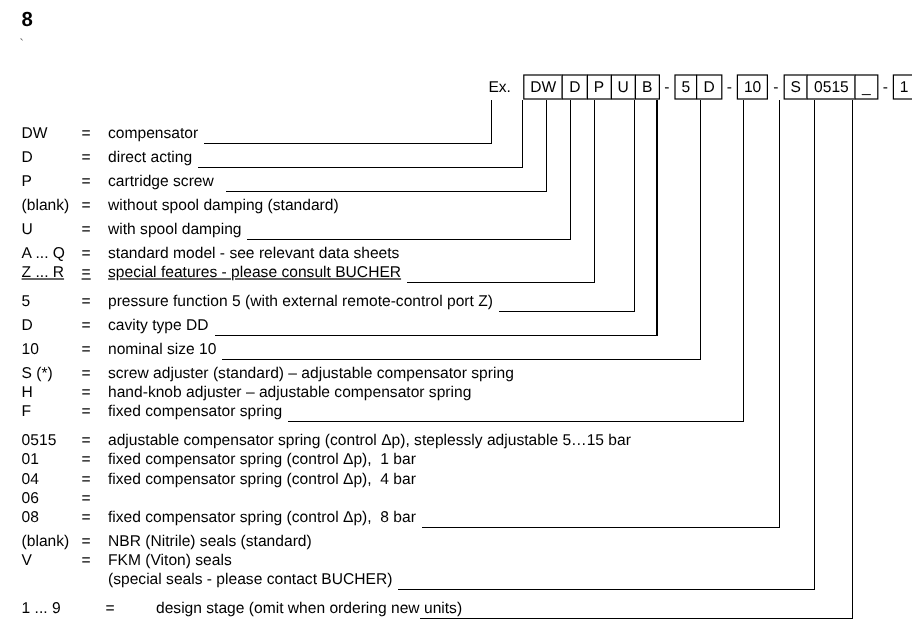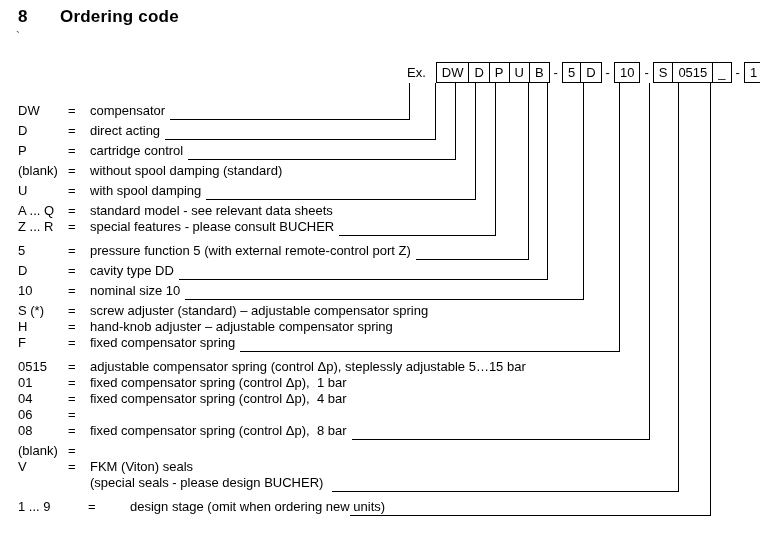--- a/index.html
+++ b/index.html
@@ -23,21 +23,20 @@
   .eq{width:22px;}
   .desc{white-space:pre;text-align:right;}
   svg.overlay{position:absolute;left:0;top:0;pointer-events:none;shape-rendering:crispEdges;}
   svg.overlay polyline{fill:none;stroke:#000;stroke-width:1;}
 </style>
 </head>
 <body>
 
 <div class="page" id="page">
   <span class="title sec-num">8</span>
-  <span class="title title-text">Ordering code</span>
   <span class="stray">`</span>
 
   <div class="example">
     <span class="ex-label">Ex.</span>
     <span class="segs" id="segments">
         <span id="seg-0" class="box">DW</span>
         <span id="seg-1" class="box">D</span>
         <span id="seg-2" class="box">P</span>
         <span id="seg-3" class="box">U</span>
         <span id="seg-4" class="box">B</span>
@@ -62,38 +61,38 @@
         <span class="desc">compensator</span>
       </div>
       <div class="legend-row" id="row-1" style="top: 124px;">
         <span class="code">D</span>
         <span class="eq">=</span>
         <span class="desc">direct acting</span>
       </div>
       <div class="legend-row" id="row-2" style="top: 144px;">
         <span class="code">P</span>
         <span class="eq">=</span>
-        <span class="desc">cartridge control</span>
+        <span class="desc">cartridge screw</span>
       </div>
       <div class="legend-row" id="row-3" style="top: 164px;">
         <span class="code">(blank)</span>
         <span class="eq">=</span>
         <span class="desc">without spool damping (standard)</span>
       </div>
       <div class="legend-row" id="row-4" style="top: 184px;">
         <span class="code">U</span>
         <span class="eq">=</span>
         <span class="desc">with spool damping</span>
       </div>
       <div class="legend-row" id="row-5" style="top: 204px;">
         <span class="code">A ... Q</span>
         <span class="eq">=</span>
         <span class="desc">standard model - see relevant data sheets</span>
       </div>
-      <div class="legend-row" id="row-6" style="top: 220px;">
+      <div class="legend-row" id="row-6" style="top: 220px; text-decoration: underline;">
         <span class="code">Z ... R</span>
         <span class="eq">=</span>
         <span class="desc">special features - please consult BUCHER</span>
       </div>
       <div class="legend-row" id="row-7" style="top: 244px;">
         <span class="code">5</span>
         <span class="eq">=</span>
         <span class="desc">pressure function 5 (with external remote-control port Z)</span>
       </div>
       <div class="legend-row" id="row-8" style="top: 264px;">
@@ -141,30 +140,31 @@
         <span class="eq">=</span>
       </div>
       <div class="legend-row" id="row-17" style="top: 424px;">
         <span class="code">08</span>
         <span class="eq">=</span>
         <span class="desc">fixed compensator spring (control Δp),  8 bar</span>
       </div>
       <div class="legend-row" id="row-18" style="top: 444px;">
         <span class="code">(blank)</span>
         <span class="eq">=</span>
+        <span class="desc">NBR (Nitrile) seals (standard)</span>
       </div>
       <div class="legend-row" id="row-19" style="top: 460px;">
         <span class="code">V</span>
         <span class="eq">=</span>
         <span class="desc">FKM (Viton) seals</span>
       </div>
       <div class="legend-row" id="row-20" style="top: 476px;">
         <span class="code"></span>
         <span class="eq"></span>
-        <span class="desc">(special seals - please design BUCHER)</span>
+        <span class="desc">(special seals - please contact BUCHER)</span>
       </div>
       <div class="legend-row" id="row-21" style="top: 500px; gap: 20px;">
         <span class="code">1 ... 9</span>
         <span class="eq">=</span>
         <span class="desc">design stage (omit when ordering new units)</span>
       </div>
     </div>
 
   <svg class="overlay" id="overlay" width="760" height="536">
       <polyline points="170,119.5 409.5,119.5 409.5,83"></polyline>

